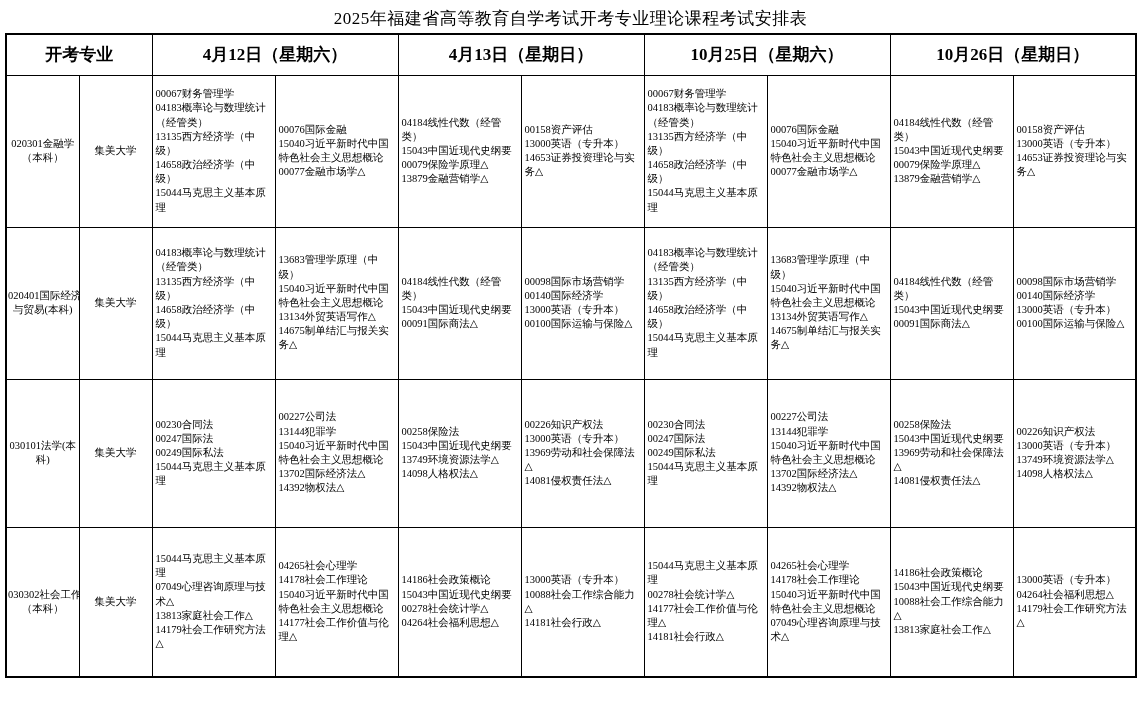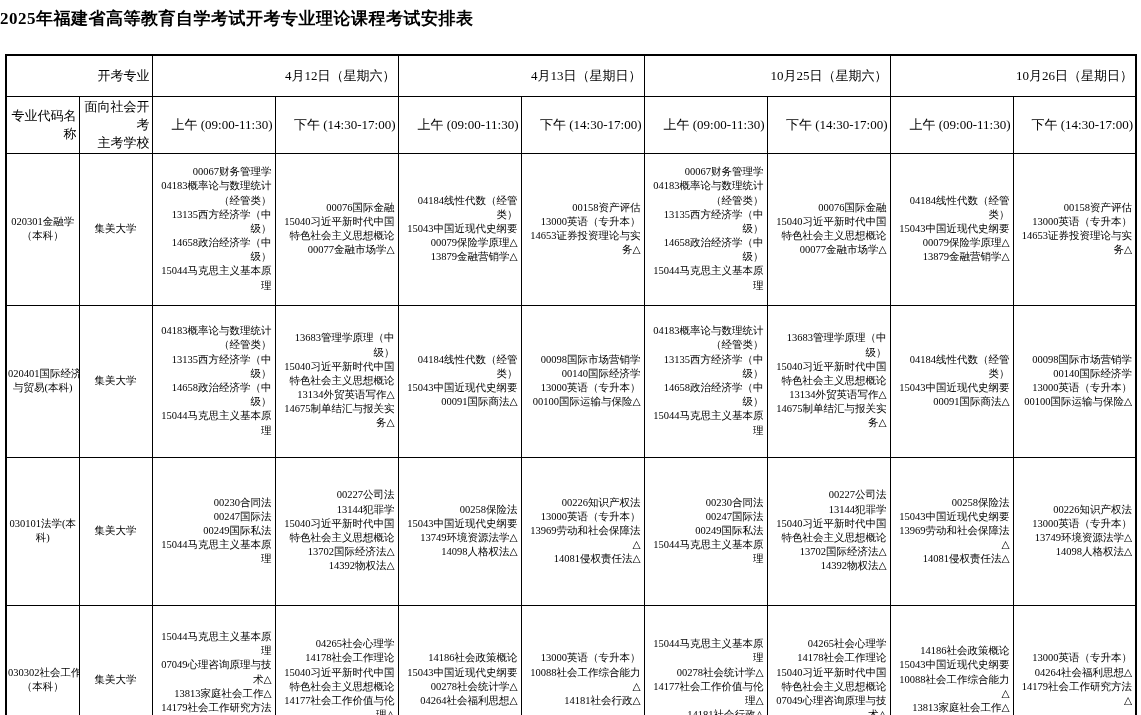--- a/index.html
+++ b/index.html
@@ -2,45 +2,45 @@
 <html><head>
 <meta charset="utf-8">
 <style>
   html,body { margin:0; padding:0; background:#ffffff; }
   body {
     width:1141px; height:715px; overflow:hidden;
     font-family:"Liberation Serif","DejaVu Serif",serif;
     color:#000;
   }
   .title {
-    margin:7px 0 24px 0;
-    font-size:17px; font-weight:bold; 
+    margin:7px 0 3px 0;
+    font-size:17px; font-weight:normal; text-align:center;
     letter-spacing:0.5px;
   }
   table.schedule {
     border-collapse:collapse; table-layout:fixed;
     margin-left:5px; width:1132px;
     border:2px solid #000;
   }
   th, td { border:1px solid #000; overflow:hidden; }
   thead th {
-    font-size:13px; font-weight:normal; text-align:right;
+    font-size:17px; font-weight:bold; text-align:center;
     vertical-align:middle; white-space:pre-line; padding:1px 2px;
   }
   tr.hr1 { height:41px; }
   tr.hr2 { height:31px; }
   tbody td {
     font-size:10.5px; vertical-align:middle; padding:1px 3px;
     line-height:1.35;
   }
   td.major, td.school {
     text-align:center; white-space:pre-line; word-break:keep-all;
     padding:1px 1px;
   }
-  td.sess { text-align:right; white-space:pre-line; }
+  td.sess { text-align:left; white-space:pre-line; }
   tr.r1 { height:152px; }
   tr.r2 { height:152px; }
   tr.r3 { height:148px; }
   tr.r4 { height:150px; }
 </style>
 </head>
 <body>
 
 <div class="page">
   <div class="title">2025年福建省高等教育自学考试开考专业理论课程考试安排表</div>
@@ -59,33 +59,20 @@
         <col style="width:123px">
     </colgroup>
     <thead>
       <tr class="hr1">
         <th colspan="2">开考专业</th>
         <th colspan="2">4月12日（星期六）</th>
         <th colspan="2">4月13日（星期日）</th>
         <th colspan="2">10月25日（星期六）</th>
         <th colspan="2">10月26日（星期日）</th>
       </tr>
-      <tr class="hr2">
-        <th>专业代码名称</th>
-        <th>面向社会开考
-主考学校</th>
-        <th>上午 (09:00-11:30)</th>
-        <th>下午 (14:30-17:00)</th>
-        <th>上午 (09:00-11:30)</th>
-        <th>下午 (14:30-17:00)</th>
-        <th>上午 (09:00-11:30)</th>
-        <th>下午 (14:30-17:00)</th>
-        <th>上午 (09:00-11:30)</th>
-        <th>下午 (14:30-17:00)</th>
-      </tr>
     </thead>
     <tbody>
       <tr class="r1">
         <td class="major">020301金融学
 （本科）</td>
         <td class="school">集美大学</td>
         <td class="sess">00067财务管理学
 04183概率论与数理统计（经管类）
 13135西方经济学（中级）
 14658政治经济学（中级）

